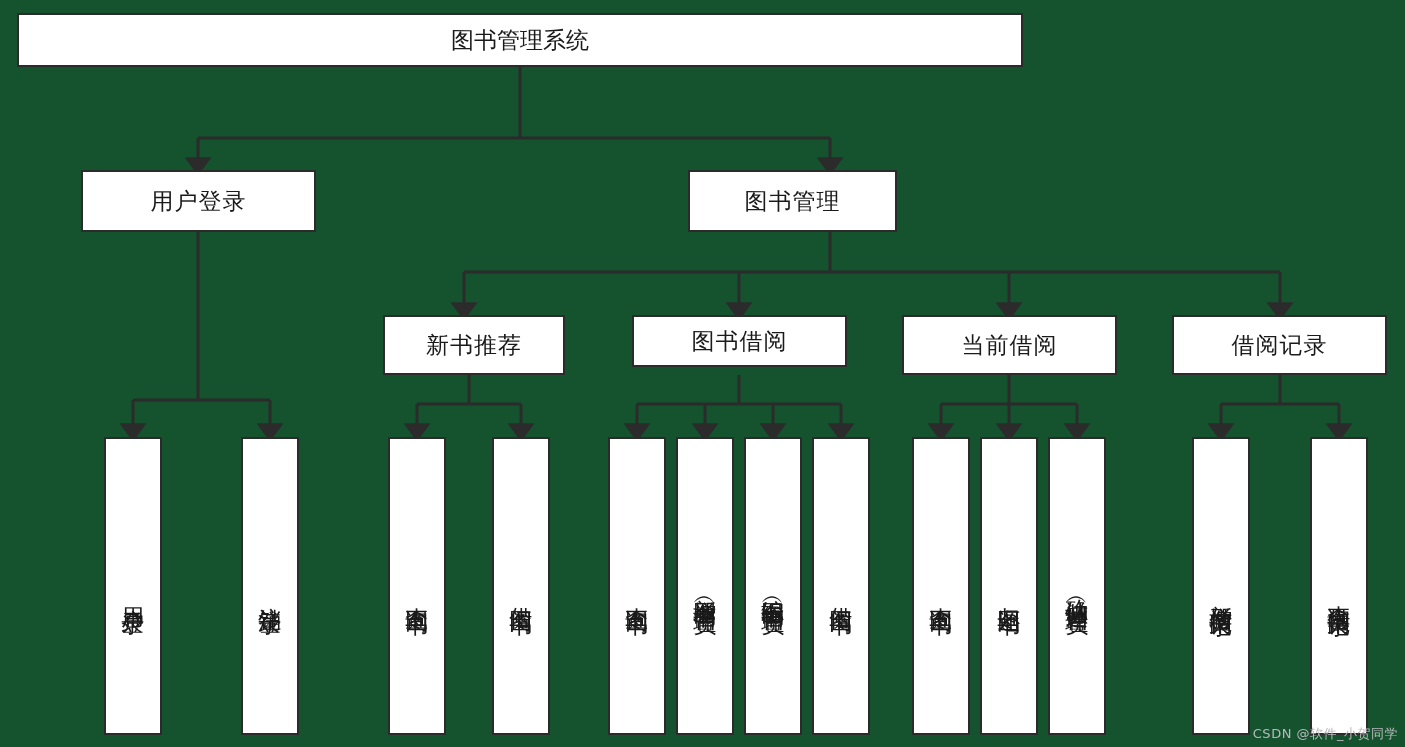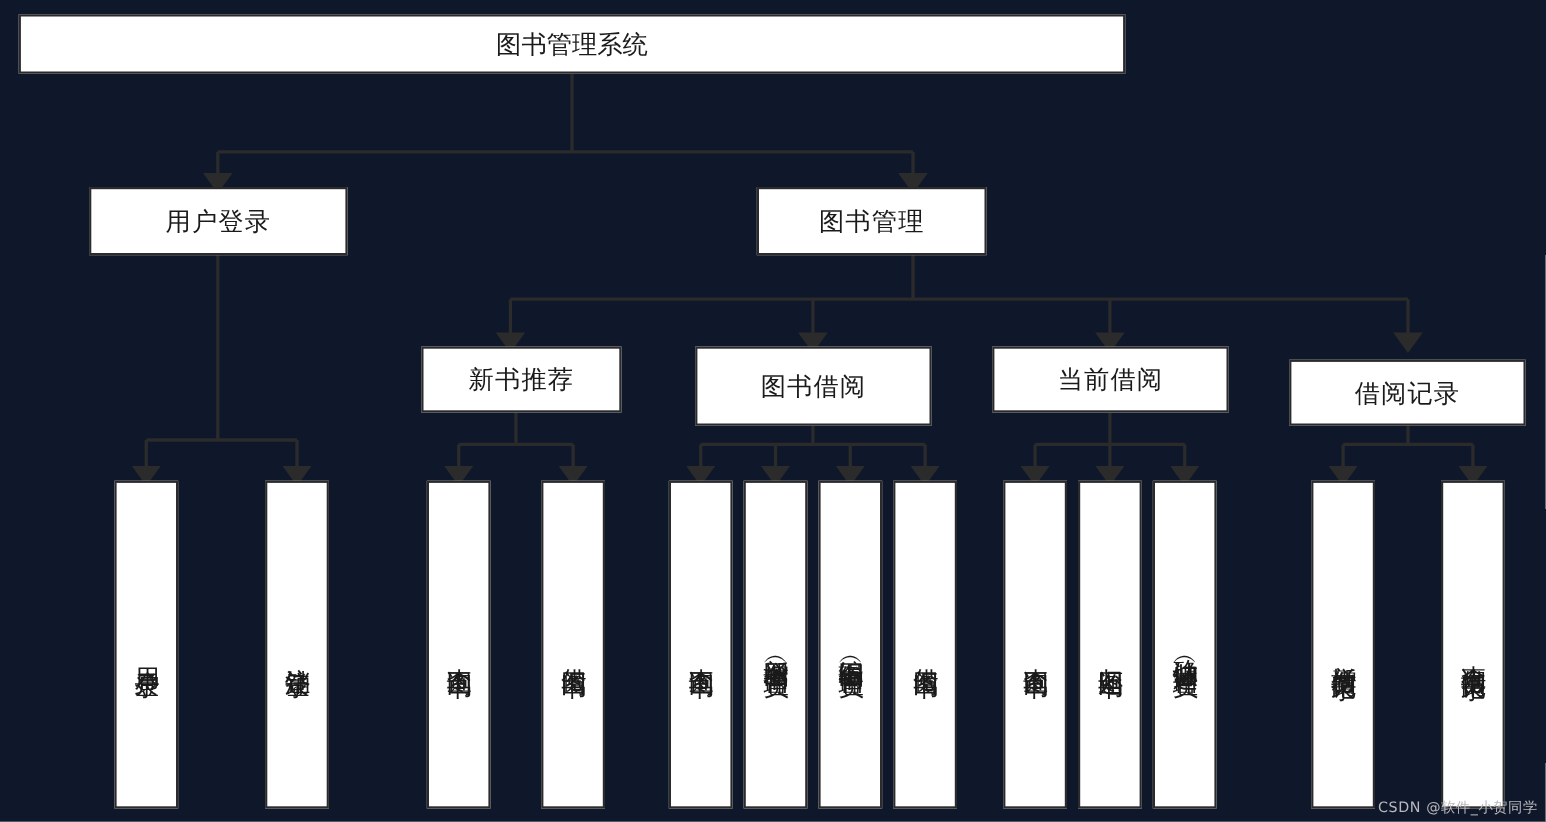--- a/index.html
+++ b/index.html
@@ -1,18 +1,18 @@
 <!DOCTYPE html>
 <html><head>
 <meta charset="utf-8">
 <style>
   html,body{margin:0;padding:0;background:#ffffff;}
   body{width:1405px;height:747px;overflow:hidden;
        font-family:"DejaVu Sans","Liberation Sans",sans-serif;}
-  #stage{position:relative;width:1405px;height:747px;background:#0f172a;}
+  #stage{position:relative;width:1405px;height:747px;background:#14532d;}
   #wires{position:absolute;left:0;top:0;width:1405px;height:747px;}
   .node{position:absolute;box-sizing:border-box;background:#ffffff;
         border:2.5px solid #2b2b2b;display:flex;align-items:center;
         justify-content:center;color:#1a1a1a;}
   .node.h{font-size:23px;letter-spacing:1px;}
   .node.root{font-size:23px;}
   .leaf{writing-mode:vertical-rl;text-orientation:upright;
         font-size:23px;line-height:1.32;letter-spacing:2px;
         padding-top:14px;white-space:pre;}
   .leaf.tall{padding-top:8px;}
@@ -76,23 +76,23 @@
       <path d="M1339,404 L1339,428" marker-end="url(#arw)"></path>
     </g>
   </svg>
 
   <div class="node root" style="left:17px;top:13px;width:1006px;height:54px;">图书管理系统</div>
 
   <div class="node h" style="left:81px;top:170px;width:235px;height:62px;">用户登录</div>
   <div class="node h" style="left:688px;top:170px;width:209px;height:62px;">图书管理</div>
 
   <div class="node h" style="left:383px;top:315px;width:182px;height:60px;">新书推荐</div>
-  <div class="node h" style="left:632px;top:315px;width:215px;height:72px;">图书借阅</div>
+  <div class="node h" style="left:632px;top:315px;width:215px;height:52px;">图书借阅</div>
   <div class="node h" style="left:902px;top:315px;width:215px;height:60px;text-align:right;">当前借阅</div>
-  <div class="node h" style="left:1172px;top:315px;width:215px;height:60px;margin-top:12px;">借阅记录</div>
+  <div class="node h" style="left:1172px;top:315px;width:215px;height:60px;">借阅记录</div>
 
   <div class="node leaf" style="left:104px;top:437px;width:58px;height:298px;">用户登录</div>
   <div class="node leaf" style="left:241px;top:437px;width:58px;height:298px;">注销登录</div>
 
   <div class="node leaf" style="left:388px;top:437px;width:58px;height:298px;">查询图书</div>
   <div class="node leaf" style="left:492px;top:437px;width:58px;height:298px;">借阅图书</div>
 
   <div class="node leaf" style="left:608px;top:437px;width:58px;height:298px;">查询图书</div>
   <div class="node leaf tall" style="left:676px;top:437px;width:58px;height:298px;">新增图书（管理员）</div>
   <div class="node leaf tall" style="left:744px;top:437px;width:58px;height:298px;">编辑图书（管理员）</div>

